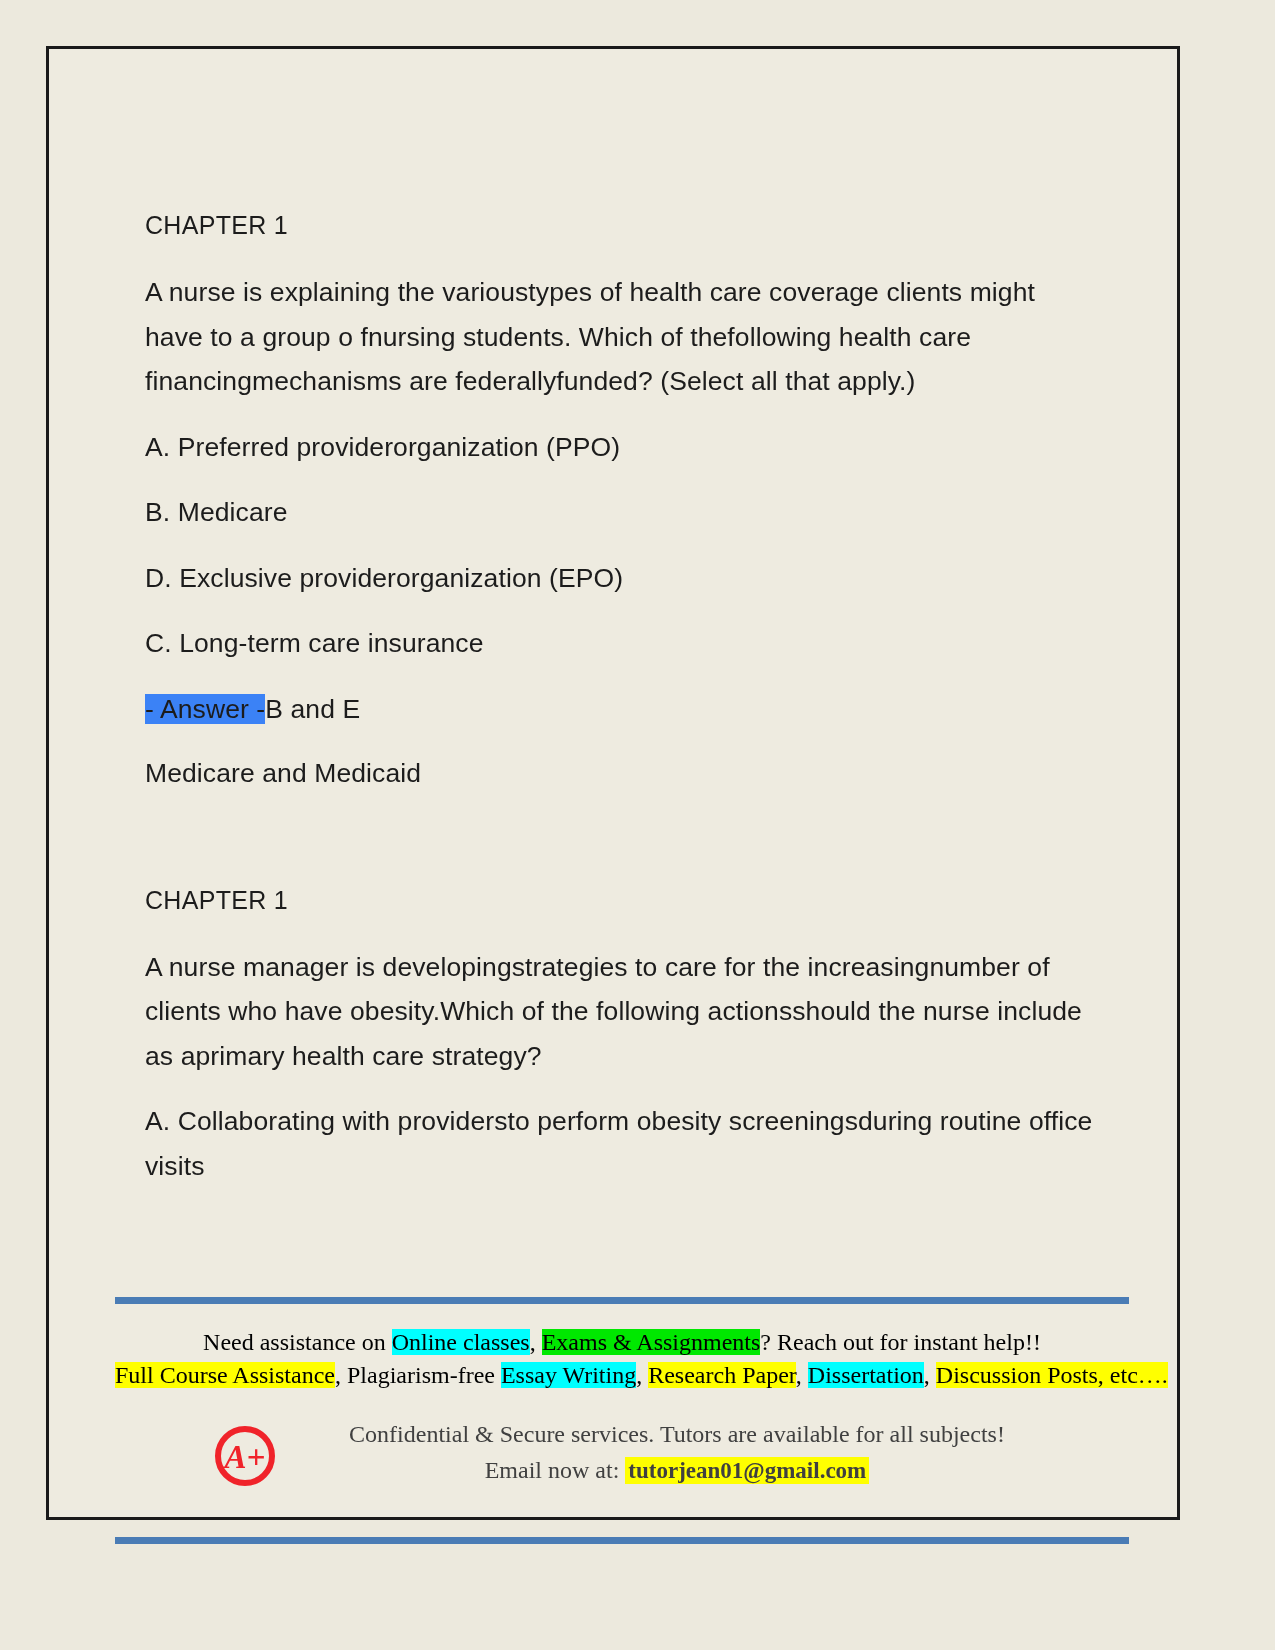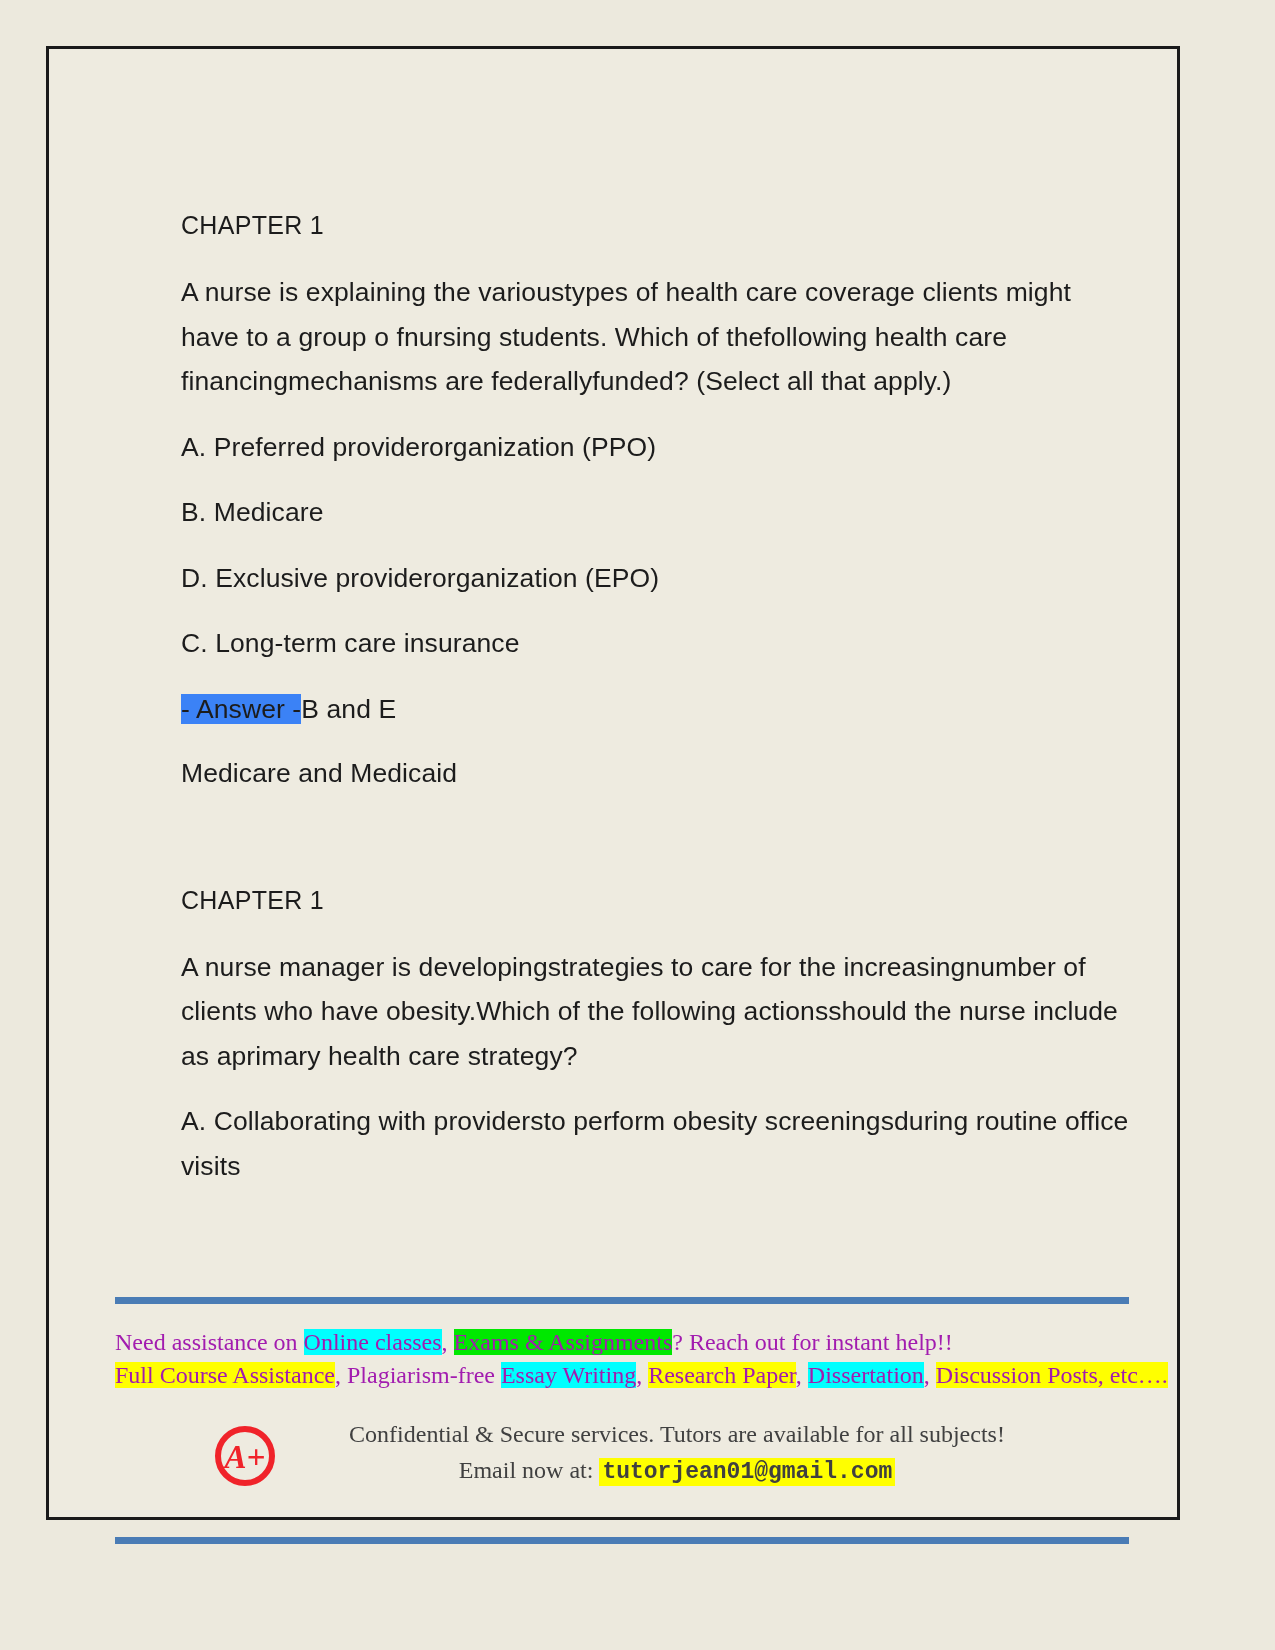--- a/index.html
+++ b/index.html
@@ -25,21 +25,20 @@
     background: #eeebe0;
     box-sizing: border-box;
   }
 
   
   #doc-body {
     position: absolute;
     left: 96px;
     top: 155px;
     width: 950px;
-    margin-left: 36px;
   }
 
   .doc-para {
     font-size: 26.5px;
     line-height: 1.68;
     color: #1c1c1c;
     margin: 0 0 21px 0;
     letter-spacing: 0.1px;
     font-weight: 400;
   }
@@ -65,22 +64,22 @@
     top: 1248px;
     width: 1014px;
   }
   .rule-blue {
     height: 7px;
     background: #4a7cb5;
     width: 100%;
   }
   #footer-promo {
     font-family: "Liberation Serif", serif;
-    text-align: left;
-    color: #a21caf;
+    text-align: center;
+    color: #000000;
     margin-top: 22px;
   }
   .promo-line {
     font-size: 24px;
     line-height: 1.38;
     white-space: nowrap;
   }
   .promo-line.line2 {
     font-size: 24px;
   }
@@ -105,21 +104,21 @@
     text-align: center;
     color: #404040;
     padding-left: 110px;
   }
   .contact-line {
     font-size: 24px;
     line-height: 1.5;
     white-space: nowrap;
   }
   .email-strong {
-    font-family: Liberation Mono, monospace;
+    font-family: Liberation Serif, serif;
     font-weight: bold;
     font-size: 23px;
     background: #ffff00;
     padding: 1px 3px;
   }
   #rule-bottom-wrap {
     position: absolute;
     left: 66px;
     top: 1488px;
     width: 1014px;

